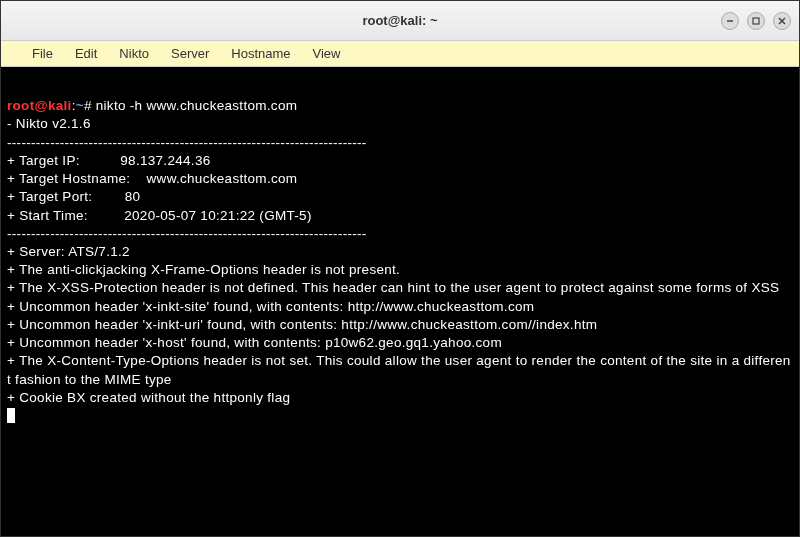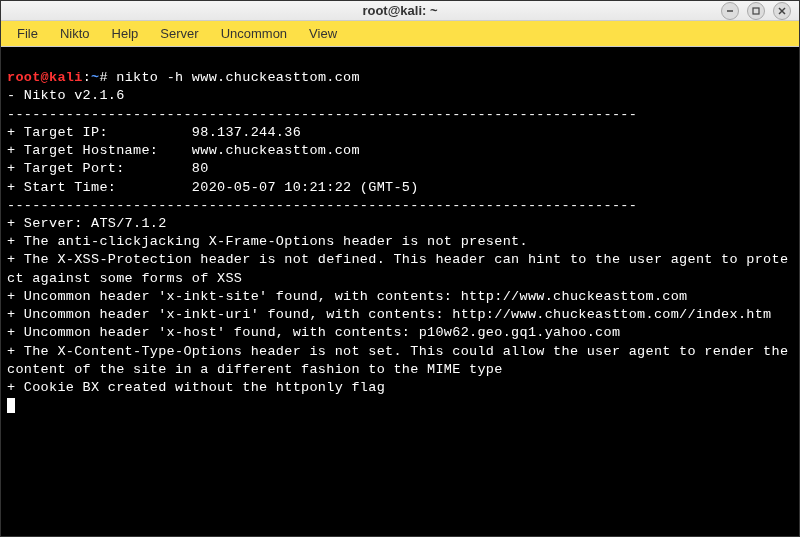--- a/index.html
+++ b/index.html
@@ -10,21 +10,21 @@
     body {
       width: 800px;
       height: 537px;
       font-family: sans-serif;
       background: #fff;
       display: flex;
       flex-direction: column;
       border: 1px solid #333;
     }
     .titlebar {
-      height: 20px;
+      height: 40px;
       background: linear-gradient(to bottom, #f5f5f5, #e8e8e8);
       display: flex;
       align-items: center;
       justify-content: center;
       position: relative;
       border-bottom: 1px solid #ccc;
     }
     .title {
       font-size: 13px;
       font-weight: bold;
@@ -44,41 +44,41 @@
       border: 1px solid #aaa;
       display: flex;
       align-items: center;
       justify-content: center;
       font-size: 10px;
       cursor: pointer;
       color: #444;
     }
     .menubar {
       height: 26px;
-      background: #fde047;
+      background: #fef9c3;
       display: flex;
       align-items: center;
-      padding: 0 6px;
+      padding: 0 21px;
       gap: 2px;
       border-bottom: 1px solid #ccc;
     }
     .menu-item {
       padding: 3px 10px;
       font-size: 13px;
       color: #333;
       cursor: pointer;
     }
     .terminal {
       flex: 1;
       background: #000;
       color: #fff;
-      font-family: Liberation Mono, monospace;
+      font-family: Liberation Sans, sans-serif;
       font-size: 13.5px;
       line-height: 1.35;
-      padding: 4px 6px;
+      padding: 12px 6px;
       overflow: hidden;
       white-space: pre-wrap;
       word-break: break-all;
       letter-spacing: 0.3px;
     }
     .prompt-user {
       color: #ff3333;
       font-weight: bold;
     }
     .prompt-sep {
@@ -116,24 +116,24 @@
       <svg width="8" height="8" viewBox="0 0 8 8">
           <line x1="1" y1="1" x2="7" y2="7" stroke="#444" stroke-width="1.5"></line>
           <line x1="7" y1="1" x2="1" y2="7" stroke="#444" stroke-width="1.5"></line>
         </svg>
     </div>
   </div>
 </div>
 
 <div class="menubar">
   <div class="menu-item">File</div>
+  <div class="menu-item">Edit</div>
   <div class="menu-item">Nikto</div>
-  <div class="menu-item">Help</div>
   <div class="menu-item">Server</div>
-  <div class="menu-item">Uncommon</div>
+  <div class="menu-item">Hostname</div>
   <div class="menu-item">View</div>
 </div>
 
 <div class="terminal" id="terminal">
 <span><span class="prompt-user">root@kali</span><span class="prompt-sep">:</span><span class="prompt-path">~</span><span># </span><span>nikto -h www.chuckeasttom.com</span></span>
 <span>- Nikto v2.1.6</span>
 <span>---------------------------------------------------------------------------</span>
 <span>+ Target IP:          98.137.244.36</span>
 <span>+ Target Hostname:    www.chuckeasttom.com</span>
 <span>+ Target Port:        80</span>

